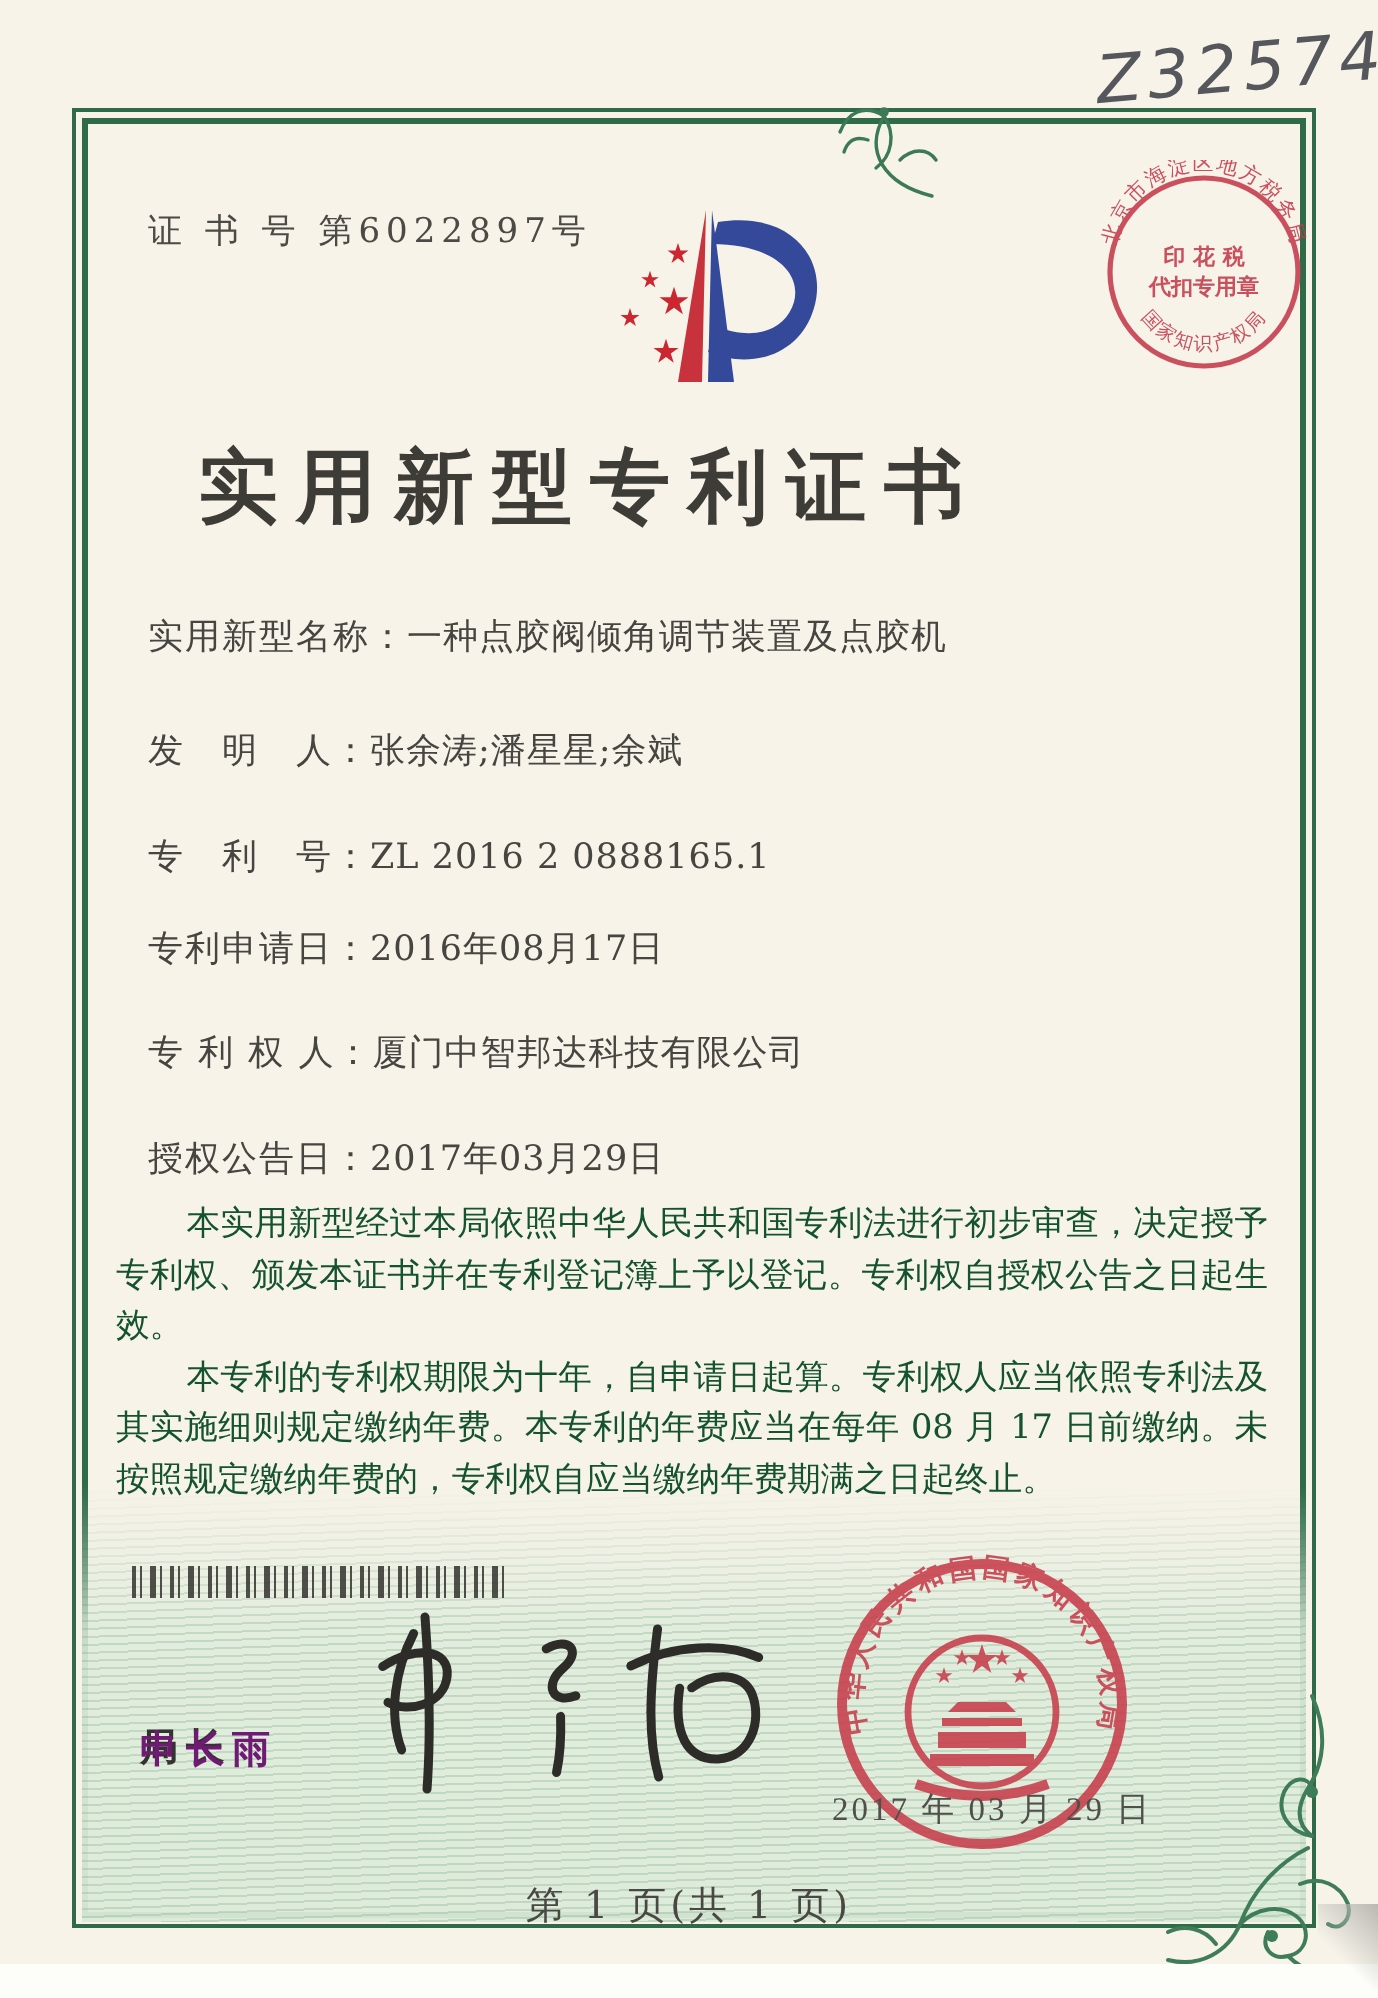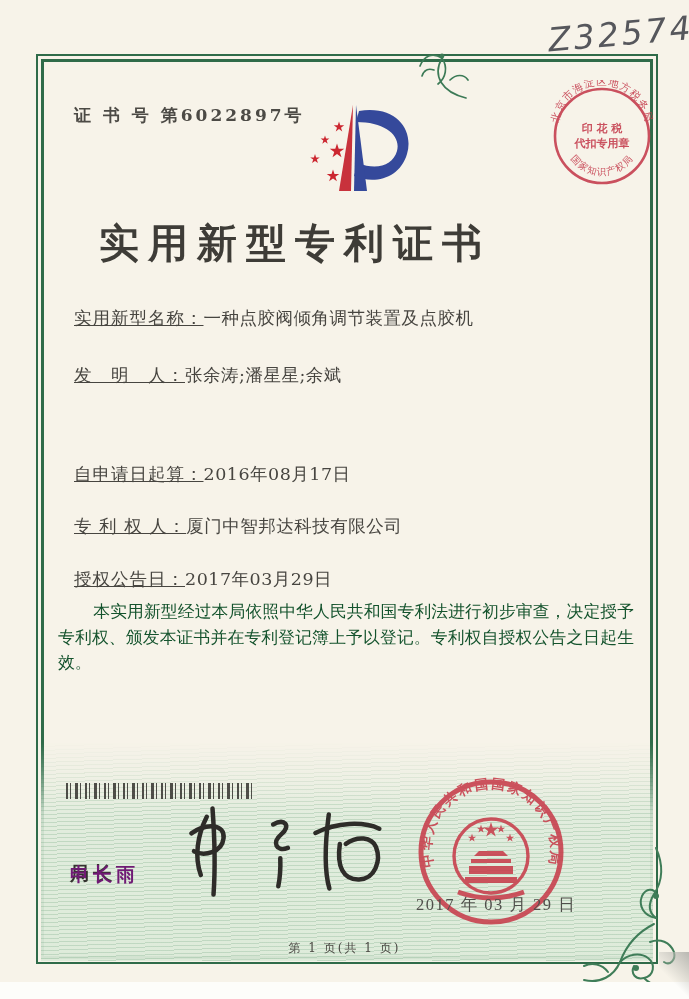--- a/index.html
+++ b/index.html
@@ -17,29 +17,29 @@
      background:
        repeating-linear-gradient(178deg, rgba(120,170,132,.30) 0 1px, rgba(120,170,132,0) 1px 4px),
        linear-gradient(180deg, rgba(224,236,222,.55) 0, rgba(222,235,219,.92) 90px, rgba(220,234,217,.95) 100%);
      -webkit-mask-image:linear-gradient(180deg, transparent 0, #000 70px);
      mask-image:linear-gradient(180deg, transparent 0, #000 70px);}
 
   .handwritten{position:absolute;left:548px;top:14px;width:150px;
      font-family:"DejaVu Sans","Liberation Sans",sans-serif;font-style:italic;
      font-size:33px;color:#56575c;transform:rotate(-5deg);letter-spacing:3px;}
 
-  .cert-no{position:absolute;left:74px;top:104px;font-size:17px;letter-spacing:3px;color:#4c4a45;font-weight:bold;}
+  .cert-no{position:absolute;left:74px;top:104px;font-size:17px;letter-spacing:3px;color:#4c4a45;}
 
   .logo{position:absolute;left:283px;top:97px;}
 
   .title{position:absolute;left:0;top:216px;width:590px;text-align:center;
      font-size:40px;font-weight:bold;color:#3e3c37;letter-spacing:9px;}
 
   .field-row{position:absolute;left:74px;font-size:17.5px;color:#474540;letter-spacing:.5px;white-space:nowrap;}
-  .field-row .lab{letter-spacing:1px;text-decoration:underline;}
+  .field-row .lab{letter-spacing:1px;}
 
   .body-text{position:absolute;left:58px;top:599px;width:576px;}
   .body-text p{margin:0;font-size:16.8px;line-height:25.6px;text-indent:2.1em;
      text-align:justify;color:#14532d;}
 
   .barcode{position:absolute;left:66px;top:783px;width:190px;height:16px;opacity:.82;
      background:
        repeating-linear-gradient(90deg,#2c2b27 0 2px,transparent 2px 4px,#2c2b27 4px 5px,
          transparent 5px 9px,#2c2b27 9px 12px,transparent 12px 14px,#2c2b27 14px 15px,transparent 15px 19px);}
 
@@ -47,21 +47,21 @@
      color:#34332f;letter-spacing:4px;margin-top:33px;}
   .director-name{position:absolute;left:70px;top:862px;font-size:19px;font-weight:600;
      color:#701a75;letter-spacing:4px;}
   .signature{position:absolute;left:178px;top:800px;transform:rotate(-2deg);}
 
   .tax-stamp{position:absolute;left:546px;top:80px;opacity:.88;}
   .main-seal{position:absolute;left:410px;top:772px;opacity:.86;}
   .seal-date{position:absolute;left:416px;top:894px;font-size:16.5px;color:#504f4b;letter-spacing:1.5px;font-family:Liberation Serif, serif;}
 
   .footer{position:absolute;left:0;top:940px;width:689px;text-align:center;
-     font-size:12px;letter-spacing:2px;color:#4a4843;}
+     font-size:19px;letter-spacing:2px;color:#4a4843;}
 
   .sprig-top{position:absolute;left:416px;top:40px;}
   .flourish-br{position:absolute;left:578px;top:846px;}
 
   .bottom-strip{position:absolute;left:0;top:982px;width:689px;height:17px;background:#fdfdfa;
      border-bottom:2px solid #cfcec9;}
   .corner-shadow{position:absolute;right:0;top:952px;width:30px;height:47px;
      background:linear-gradient(225deg,#b9b8b2 0,rgba(185,184,178,0) 60%);}
 </style>
 </head>
@@ -140,32 +140,36 @@
   </svg>
 
   <div class="title">实用新型专利证书</div>
 
   <div class="field-row" style="top:306px">
     <span class="lab">实用新型名称：</span><span>一种点胶阀倾角调节装置及点胶机</span>
   </div>
   <div class="field-row" style="top:363px">
     <span class="lab">发　明　人：</span><span>张余涛;潘星星;余斌</span>
   </div>
+  <div class="field-row" style="top:416px">
+    <span class="lab">专　利　号：</span><span>ZL 2016 2 0888165.1</span>
+  </div>
   <div class="field-row" style="top:462px">
-    <span class="lab">自申请日起算：</span><span>2016年08月17日</span>
+    <span class="lab">专利申请日：</span><span>2016年08月17日</span>
   </div>
   <div class="field-row" style="top:514px">
     <span class="lab">专 利 权 人：</span><span>厦门中智邦达科技有限公司</span>
   </div>
   <div class="field-row" style="top:567px">
     <span class="lab">授权公告日：</span><span>2017年03月29日</span>
   </div>
 
   <div class="body-text">
     <p>本实用新型经过本局依照中华人民共和国专利法进行初步审查，决定授予专利权、颁发本证书并在专利登记簿上予以登记。专利权自授权公告之日起生效。</p>
+    <p>本专利的专利权期限为十年，自申请日起算。专利权人应当依照专利法及其实施细则规定缴纳年费。本专利的年费应当在每年 08 月 17 日前缴纳。未按照规定缴纳年费的，专利权自应当缴纳年费期满之日起终止。</p>
   </div>
 
   <div class="barcode"></div>
 
   <div class="director-title">局长</div>
   <div class="director-name">申长雨</div>
 
   <svg class="signature" width="215" height="100" viewBox="0 0 215 100">
     <g stroke="#2e2c29" stroke-width="4.5" fill="none" stroke-linecap="round" stroke-linejoin="round">
       <path d="M30,14 C20,32 16,54 22,72"></path>

